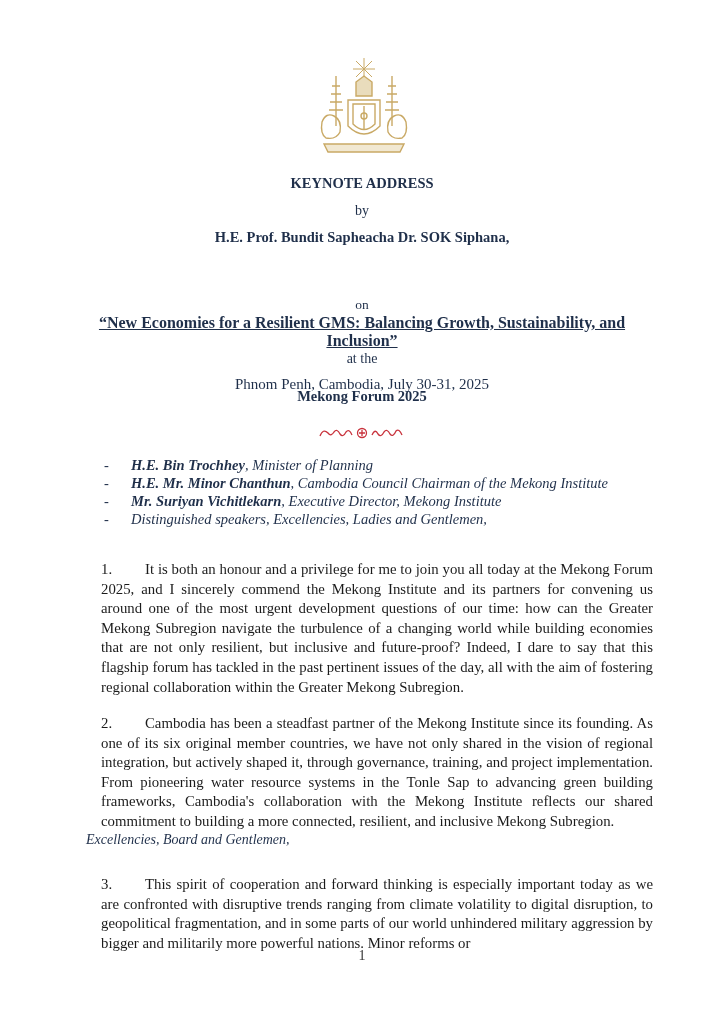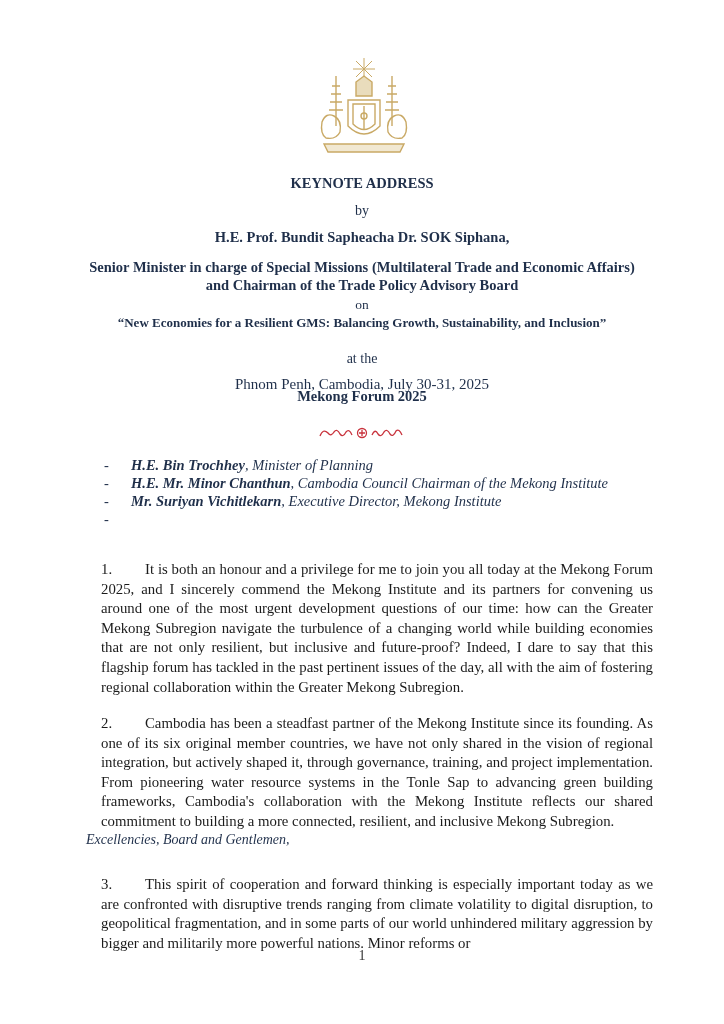--- a/index.html
+++ b/index.html
@@ -7,21 +7,21 @@
          font-family: "DejaVu Serif", "Liberation Serif", serif; color: #1b1b1b; }
   .page { position: absolute; left: 0; top: 0; width: 724px; height: 756px; background: #fff; }
   .emblem { position: absolute; left: 312px; top: 56px; width: 104px; height: 104px; }
   .center { position: absolute; left: 80px; width: 564px; text-align: center; color: #1f2f4a;
             font-family: "Liberation Serif", serif; }
   .h-key { top: 175px; font-weight: bold; font-size: 14.5px; }
   .h-by { top: 203px; font-size: 14px; }
   .h-name { top: 229px; font-weight: bold; font-size: 14.5px; }
   .h-role { top: 258px; font-weight: bold; font-size: 14.5px; line-height: 18px; }
   .h-on { top: 297px; font-size: 13.5px; }
-  .h-title { top: 314px; font-weight: bold; font-size: 13px; line-height: 18px; }
+  .h-title { top: 314px; font-weight: bold; font-size: 16px; line-height: 18px; text-decoration: underline; }
   .h-at { top: 351px; font-size: 14px; }
   .h-forum { top: 388px; font-weight: bold; font-size: 14.5px; }
   .h-loc { top: 376px; font-size: 15px; }
   .ornament { position: absolute; left: 298px; top: 426px; width: 128px; text-align: center;
               color: #c8323c; font-size: 13px; letter-spacing: 0px; font-family: "DejaVu Sans", sans-serif; }
   .greet { position: absolute; left: 104px; top: 456px; width: 540px; margin: 0; padding: 0; list-style: none;
            font-family: "Liberation Serif", serif; font-style: italic; font-size: 14.5px; color: #1f2f4a; }
   .greet li { height: 18px; line-height: 18px; position: relative; padding-left: 27px; }
   .greet li .dash { position: absolute; left: 0; font-style: normal; }
   .greet b { font-weight: bold; }
@@ -64,21 +64,20 @@
       <path d="M10 66 Q14 56 22 60 Q30 64 28 76 Q24 84 14 82 Q8 78 10 66 Z"></path>
       <path d="M94 66 Q90 56 82 60 Q74 64 76 76 Q80 84 90 82 Q96 78 94 66 Z"></path>
 
       <path d="M12 88 L92 88 L88 96 L16 96 Z" fill="#f1e8d2"></path>
     </g>
   </svg>
 
   <div class="center h-key">KEYNOTE ADDRESS</div>
   <div class="center h-by">by</div>
   <div class="center h-name">H.E. Prof. Bundit Sapheacha Dr. SOK Siphana,</div>
-  <div class="center h-role">Senior Minister in charge of Special Missions (Multilateral Trade and Economic Affairs) and Chairman of the Trade Policy Advisory Board</div>
   <div class="center h-on">on</div>
   <div class="center h-title">“New Economies for a Resilient GMS: Balancing Growth, Sustainability, and Inclusion”</div>
   <div class="center h-at">at the</div>
   <div class="center h-forum">Mekong Forum 2025</div>
   <div class="center h-loc">Phnom Penh, Cambodia, July 30-31, 2025</div>
 
   <svg class="ornament" viewBox="0 0 128 14" height="14">
     <g fill="none" stroke="#c8323c" stroke-width="1.3">
       <path d="M22 10 Q25 2 30 7 Q33 11 36 6 Q39 2 42 8 Q45 12 48 6 Q51 2 54 9"></path>
       <circle cx="64" cy="7" r="4.5"></circle>
@@ -95,21 +94,21 @@
     <li>
       <span class="dash">-</span>
       <b>H.E. Mr. Minor Chanthun</b><span>, Cambodia Council Chairman of the Mekong Institute</span>
     </li>
     <li>
       <span class="dash">-</span>
       <b>Mr. Suriyan Vichitlekarn</b><span>, Executive Director, Mekong Institute</span>
     </li>
     <li>
       <span class="dash">-</span>
-      <b></b>
+      <b></b><span>Distinguished speakers, Excellencies, Ladies and Gentlemen,</span>
     </li>
   </ul>
 
   <p class="para p1"><span class="num">1.</span><span>It is both an honour and a privilege for me to join you all today at the Mekong Forum 2025, and I sincerely commend the Mekong Institute and its partners for convening us around one of the most urgent development questions of our time: how can the Greater Mekong Subregion navigate the turbulence of a changing world while building economies that are not only resilient, but inclusive and future-proof? Indeed, I dare to say that this flagship forum has tackled in the past pertinent issues of the day, all with the aim of fostering regional collaboration within the Greater Mekong Subregion.</span></p>
 
   <p class="para p2"><span class="num">2.</span><span>Cambodia has been a steadfast partner of the Mekong Institute since its founding. As one of its six original member countries, we have not only shared in the vision of regional integration, but actively shaped it, through governance, training, and project implementation. From pioneering water resource systems in the Tonle Sap to advancing green building frameworks, Cambodia's collaboration with the Mekong Institute reflects our shared commitment to building a more connected, resilient, and inclusive Mekong Subregion.</span></p>
 
   <div class="sub">Excellencies, Board and Gentlemen,</div>
 
   <p class="para p3"><span class="num">3.</span><span>This spirit of cooperation and forward thinking is especially important today as we are confronted with disruptive trends ranging from climate volatility to digital disruption, to geopolitical fragmentation, and in some parts of our world unhindered military aggression by bigger and militarily more powerful nations. Minor reforms or</span></p>

